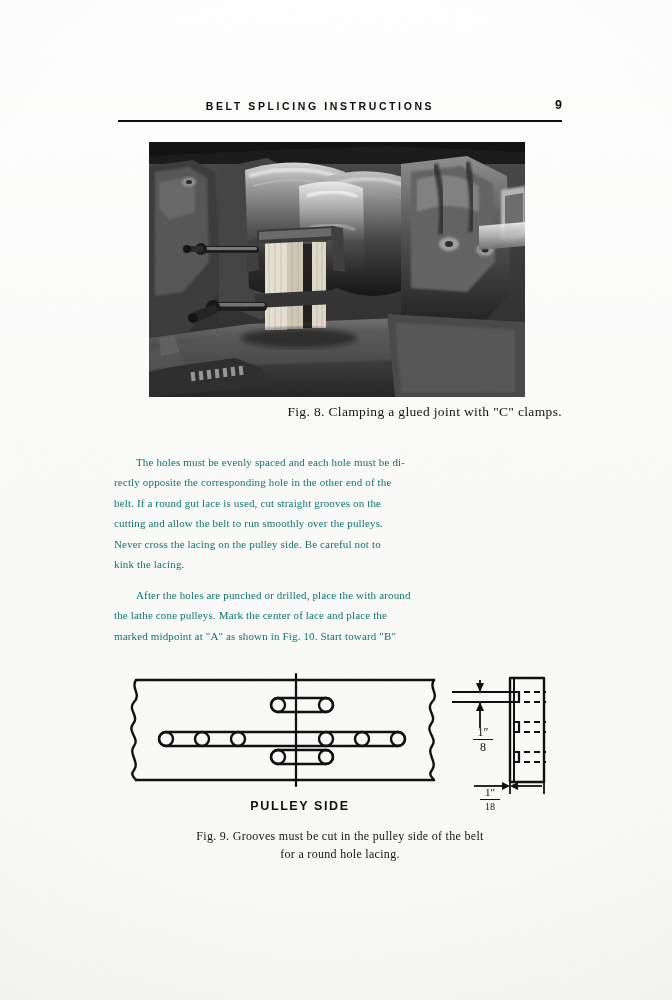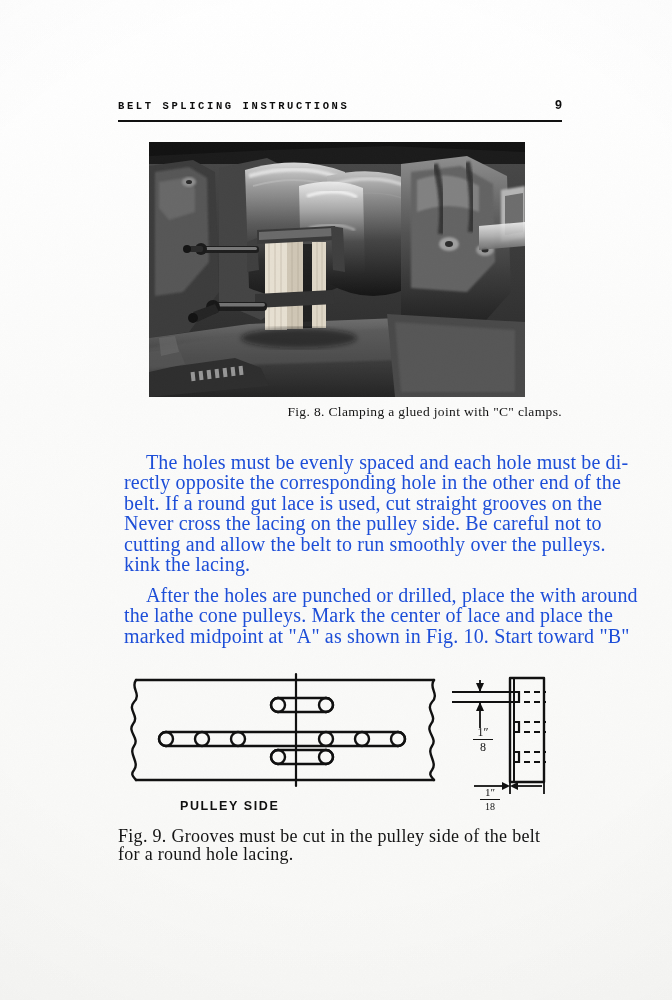--- a/index.html
+++ b/index.html
@@ -38,22 +38,22 @@
     left: 118px;
     top: 100px;
     width: 444px;
     height: 22px;
   }
   .head-title {
     position: absolute;
     left: 0;
     top: 0;
     width: 404px;
-    text-align: left;
-    font-family: Liberation Mono, monospace;
+    text-align: center;
+    font-family: Liberation Sans, sans-serif;
     font-weight: bold;
     font-size: 10.5px;
     letter-spacing: 2.6px;
     color: #0d0d0d;
     white-space: nowrap;
   }
   .head-page {
     position: absolute;
     right: 0;
     top: -2px;
@@ -90,25 +90,25 @@
     width: 444px;
     text-align: right;
     font-size: 13.5px;
     letter-spacing: 0.35px;
     color: #141414;
   }
 
   
   .body-block {
     position: absolute;
-    left: 124px;
+    left: 114px;
     width: 446px;
-    font-size: 20px;
+    font-size: 11px;
     line-height: 20.4px;
-    color: #1d4ed8;
+    color: #0f766e;
   }
   .para-line {
     white-space: nowrap;
     letter-spacing: 0.15px;
   }
   .para-line.indent { text-indent: 22px; }
   .para1 { top: 452px; }
   .para2 { top: 585px; }
 
   
@@ -119,35 +119,35 @@
     width: 436px;
     height: 124px;
   }
   .fig9-svg { display: block; width: 100%; height: 100%; }
 
   .pulley-side {
     position: absolute;
     left: 180px;
     top: 799px;
     width: 240px;
-    text-align: left;
+    text-align: center;
     font-family: "Liberation Sans", sans-serif;
     font-weight: bold;
     font-size: 12.5px;
     letter-spacing: 1.6px;
     color: #101010;
   }
 
   .fig9-caption {
     position: absolute;
     left: 118px;
     top: 828px;
     width: 444px;
-    text-align: left;
-    font-size: 18px;
+    text-align: center;
+    font-size: 12px;
     line-height: 17.5px;
     letter-spacing: 0.3px;
     color: #141414;
   }
 </style>
 </head>
 <body>
 
 <div class="page">
 
@@ -327,22 +327,22 @@
       <rect width="376" height="255" fill="none"></rect>
     </svg>
   </div>
 
   <div class="fig8-caption">Fig. 8.   Clamping a glued joint with "C" clamps.</div>
 
   <div class="body-block para1">
     <div class="para-line indent">The holes must be evenly spaced and each hole must be di-</div>
     <div class="para-line">rectly opposite the corresponding hole in the other end of the</div>
     <div class="para-line">belt.   If a round gut lace is used, cut straight grooves on the</div>
+    <div class="para-line">cutting and allow the belt to run smoothly over the pulleys.</div>
     <div class="para-line">Never cross the lacing on the pulley side.   Be careful not to</div>
-    <div class="para-line">cutting and allow the belt to run smoothly over the pulleys.</div>
     <div class="para-line">kink the lacing.</div>
   </div>
 
   <div class="body-block para2">
     <div class="para-line indent">After the holes are punched or drilled, place the with around</div>
     <div class="para-line">the lathe cone pulleys.   Mark the center of lace and place the</div>
     <div class="para-line">marked midpoint at "A" as shown in Fig. 10.   Start toward "B"</div>
   </div>
 
   <div class="fig9-wrap">

